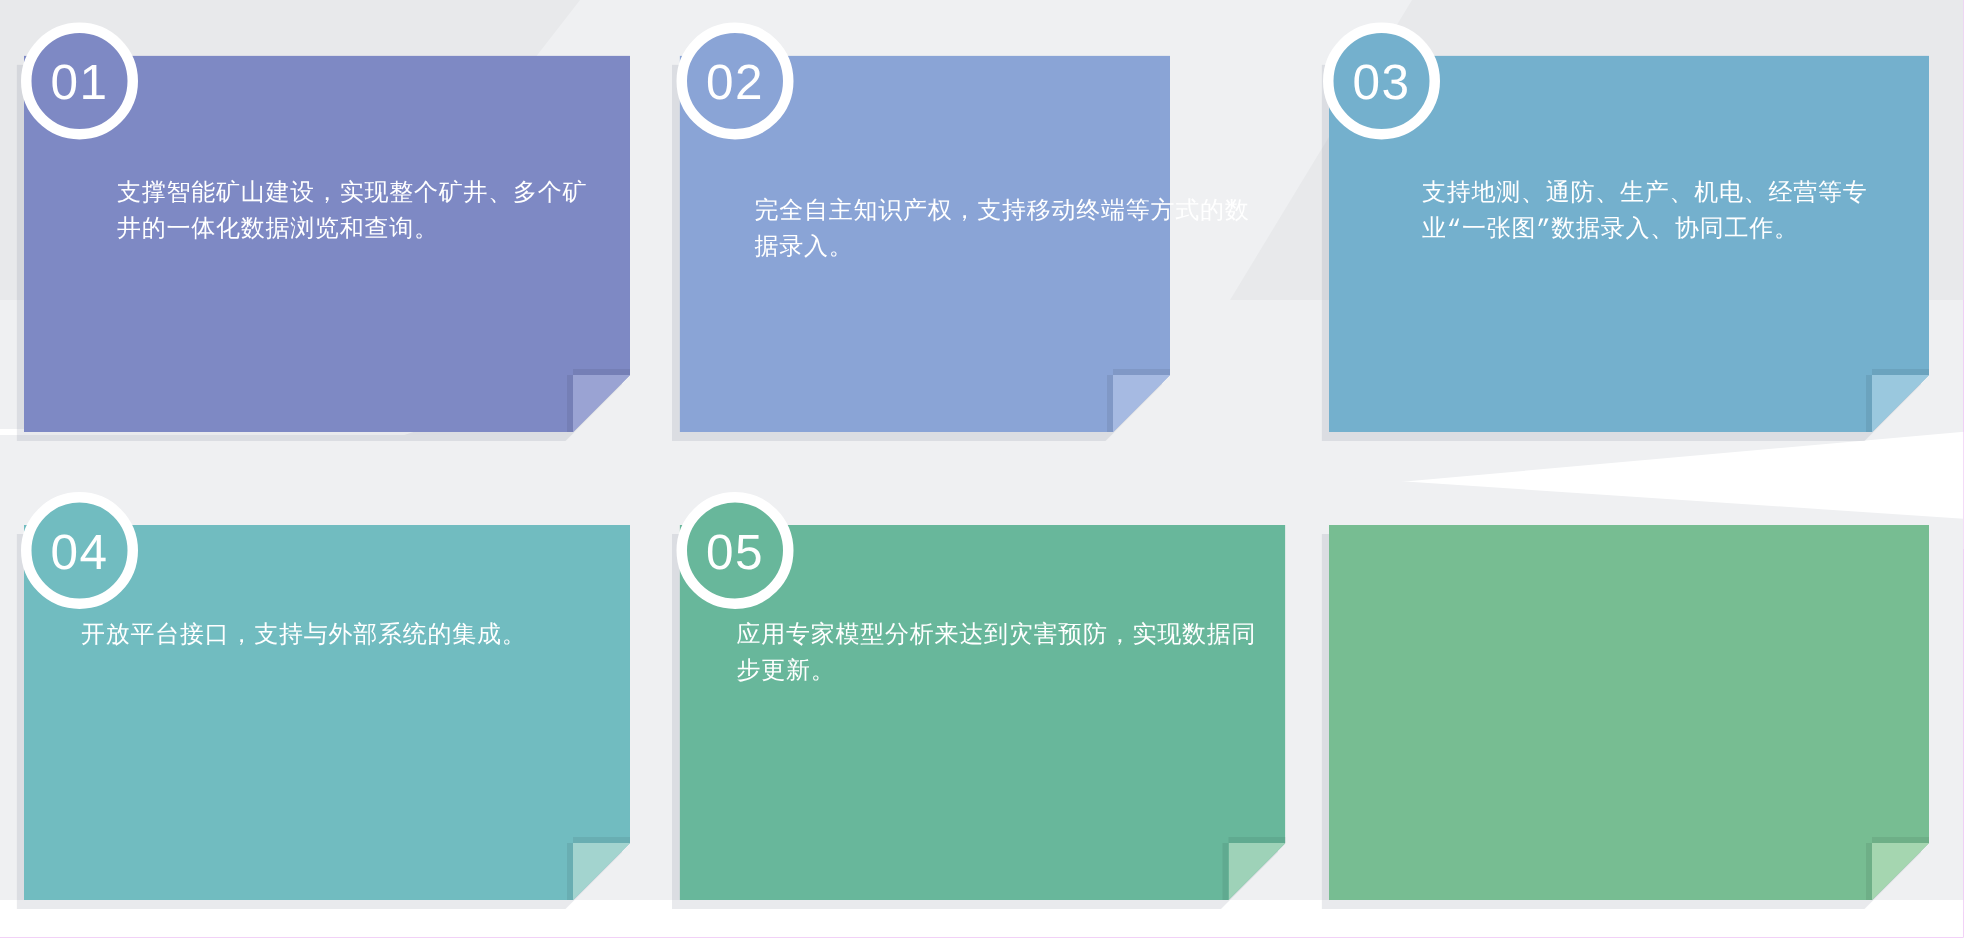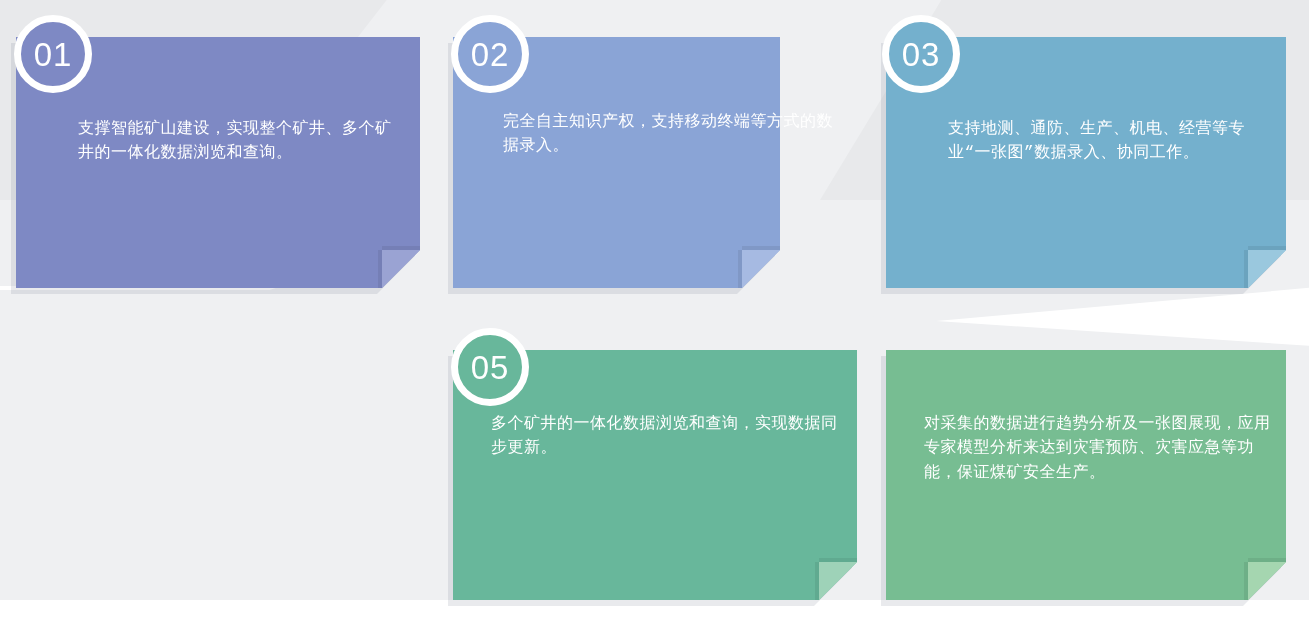--- a/index.html
+++ b/index.html
@@ -157,21 +157,21 @@
 
   
   #card-01 { left: 16px;  top: 37px;  width: 404px; height: 251px; }
   #card-02 { left: 453px; top: 37px;  width: 327px; height: 251px; }
   #card-03 { left: 886px; top: 37px;  width: 400px; height: 251px; padding-left: 44px; }
   #card-04 { left: 16px;  top: 350px; width: 404px; height: 250px; }
   #card-05 { left: 453px; top: 350px; width: 404px; height: 250px; padding-left: 20px; }
   #card-06 { left: 886px; top: 350px; width: 400px; height: 250px; }
 
   #card-01 .card-text { left: 62px;  top: 80px;  width: 320px; }
-  #card-02 .card-text { left: 50px;  top: 73px;  width: 330px; }
+  #card-02 .card-text { left: 50px;  top: 92px;  width: 330px; }
   #card-03 .card-text { left: 62px;  top: 80px;  width: 325px; }
   #card-04 .card-text { left: 38px;  top: 62px;  width: 350px; }
   #card-05 .card-text { left: 38px;  top: 62px;  width: 350px; }
   #card-06 .card-text { left: 38px;  top: 62px;  width: 350px; }
 
   #card-03 .badge { left: -4px; }
   #card-06 .badge { left: -4px; }
 </style>
 </head>
 <body>
@@ -215,35 +215,45 @@
     <div class="card-body"></div>
     <div class="card-fold-shade"></div>
     <div class="card-fold-shade2"></div>
     <div class="card-fold"></div>
     <div class="badge">
       <span class="badge-num">03</span>
     </div>
     <div class="card-text">支持地测、通防、生产、机电、经营等专业“一张图”数据录入、协同工作。</div>
   </div>
 
+  <div class="card" id="card-04" style="--c:#71bcc0; --cf:#a3d4cf;">
+    <div class="card-shadow"></div>
+    <div class="card-body"></div>
+    <div class="card-fold-shade"></div>
+    <div class="card-fold-shade2"></div>
+    <div class="card-fold"></div>
+    <div class="badge">
+      <span class="badge-num">04</span>
+    </div>
+    <div class="card-text">开放平台接口，支持与外部系统的集成。</div>
+  </div>
 
   <div class="card" id="card-05" style="--c:#68b79b; --cf:#9ed2b8;">
     <div class="card-shadow"></div>
     <div class="card-body"></div>
     <div class="card-fold-shade"></div>
     <div class="card-fold-shade2"></div>
     <div class="card-fold"></div>
     <div class="badge">
       <span class="badge-num">05</span>
     </div>
-    <div class="card-text">多个矿井的一体化数据浏览和查询，实现数据同步更新。</div>
+    <div class="card-text">应用专家模型分析来达到灾害预防，实现数据同步更新。</div>
   </div>
 
   <div class="card" id="card-06" style="--c:#77bd92; --cf:#a5d6b0;">
     <div class="card-shadow"></div>
     <div class="card-body"></div>
     <div class="card-fold-shade"></div>
     <div class="card-fold-shade2"></div>
     <div class="card-fold"></div>
-    <div class="card-text">对采集的数据进行趋势分析及一张图展现，应用专家模型分析来达到灾害预防、灾害应急等功能，保证煤矿安全生产。</div>
   </div>
 
 </div>
 
 </body></html>

